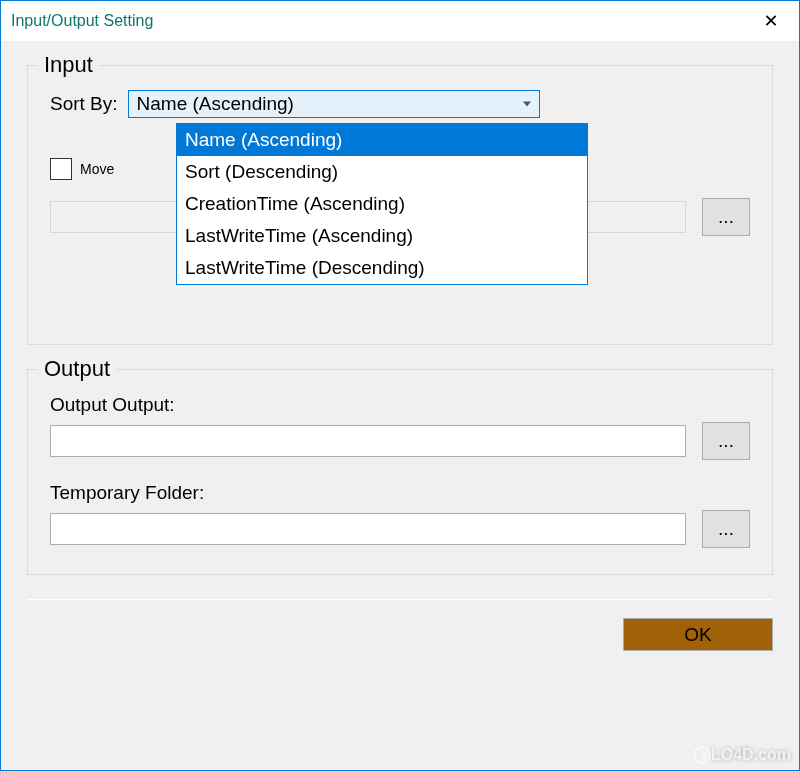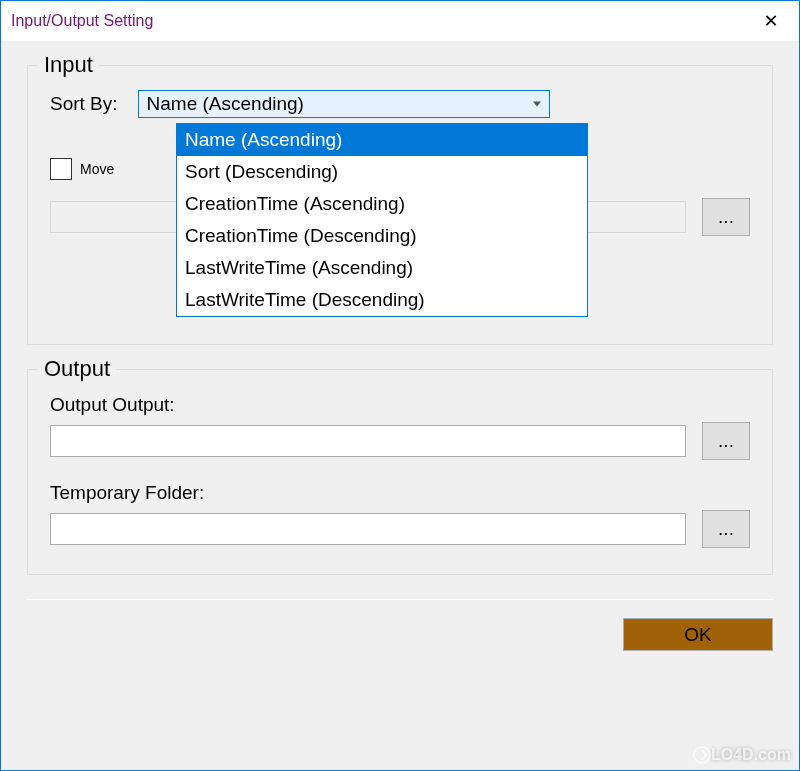--- a/index.html
+++ b/index.html
@@ -21,21 +21,21 @@
   position: relative;
 }
 .titlebar {
   height: 40px;
   background: #fff;
   display: flex;
   align-items: center;
   padding: 0 8px 0 10px;
   justify-content: space-between;
 }
-.titlebar .title { font-size: 16px; color: #701a75; }
+.titlebar .title { font-size: 16px; color: #0f766e; }
 .titlebar .close {
   width: 40px;
   height: 30px;
   display: flex;
   align-items: center;
   justify-content: center;
   font-size: 18px;
   color: #000;
   cursor: pointer;
 }
@@ -55,21 +55,21 @@
   position: absolute;
   top: -14px;
   left: 10px;
   background: #f0f0f0;
   padding: 0 6px;
   font-size: 22px;
 }
 .row {
   display: flex;
   align-items: center;
-  gap: 20px;
+  gap: 10px;
   margin-bottom: 18px;
 }
 .label { font-size: 19px; }
 .combo {
   flex: none;
   width: 412px;
   height: 28px;
   background: #e5f1fb;
   border: 1px solid #0078d7;
   display: flex;
@@ -237,21 +237,20 @@
         <input type="text" class="text-input disabled" disabled="" value="" style="">
         <div class="browse-btn">
           <span>...</span>
         </div>
       </div>
 
       <div class="dropdown" id="sort-dropdown">
           <div class="option selected">Name (Ascending)</div>
           <div class="option">Sort (Descending)</div>
           <div class="option">CreationTime (Ascending)</div>
-          <div class="option">CreationTime (Descending)</div>
           <div class="option">LastWriteTime (Ascending)</div>
           <div class="option">LastWriteTime (Descending)</div>
         </div>
     </div>
 
     <div class="fieldset">
       <span class="legend">Output</span>
 
       <div class="field-block" style="margin-top:6px;">
         <span class="field-label label">Output Output:</span>

